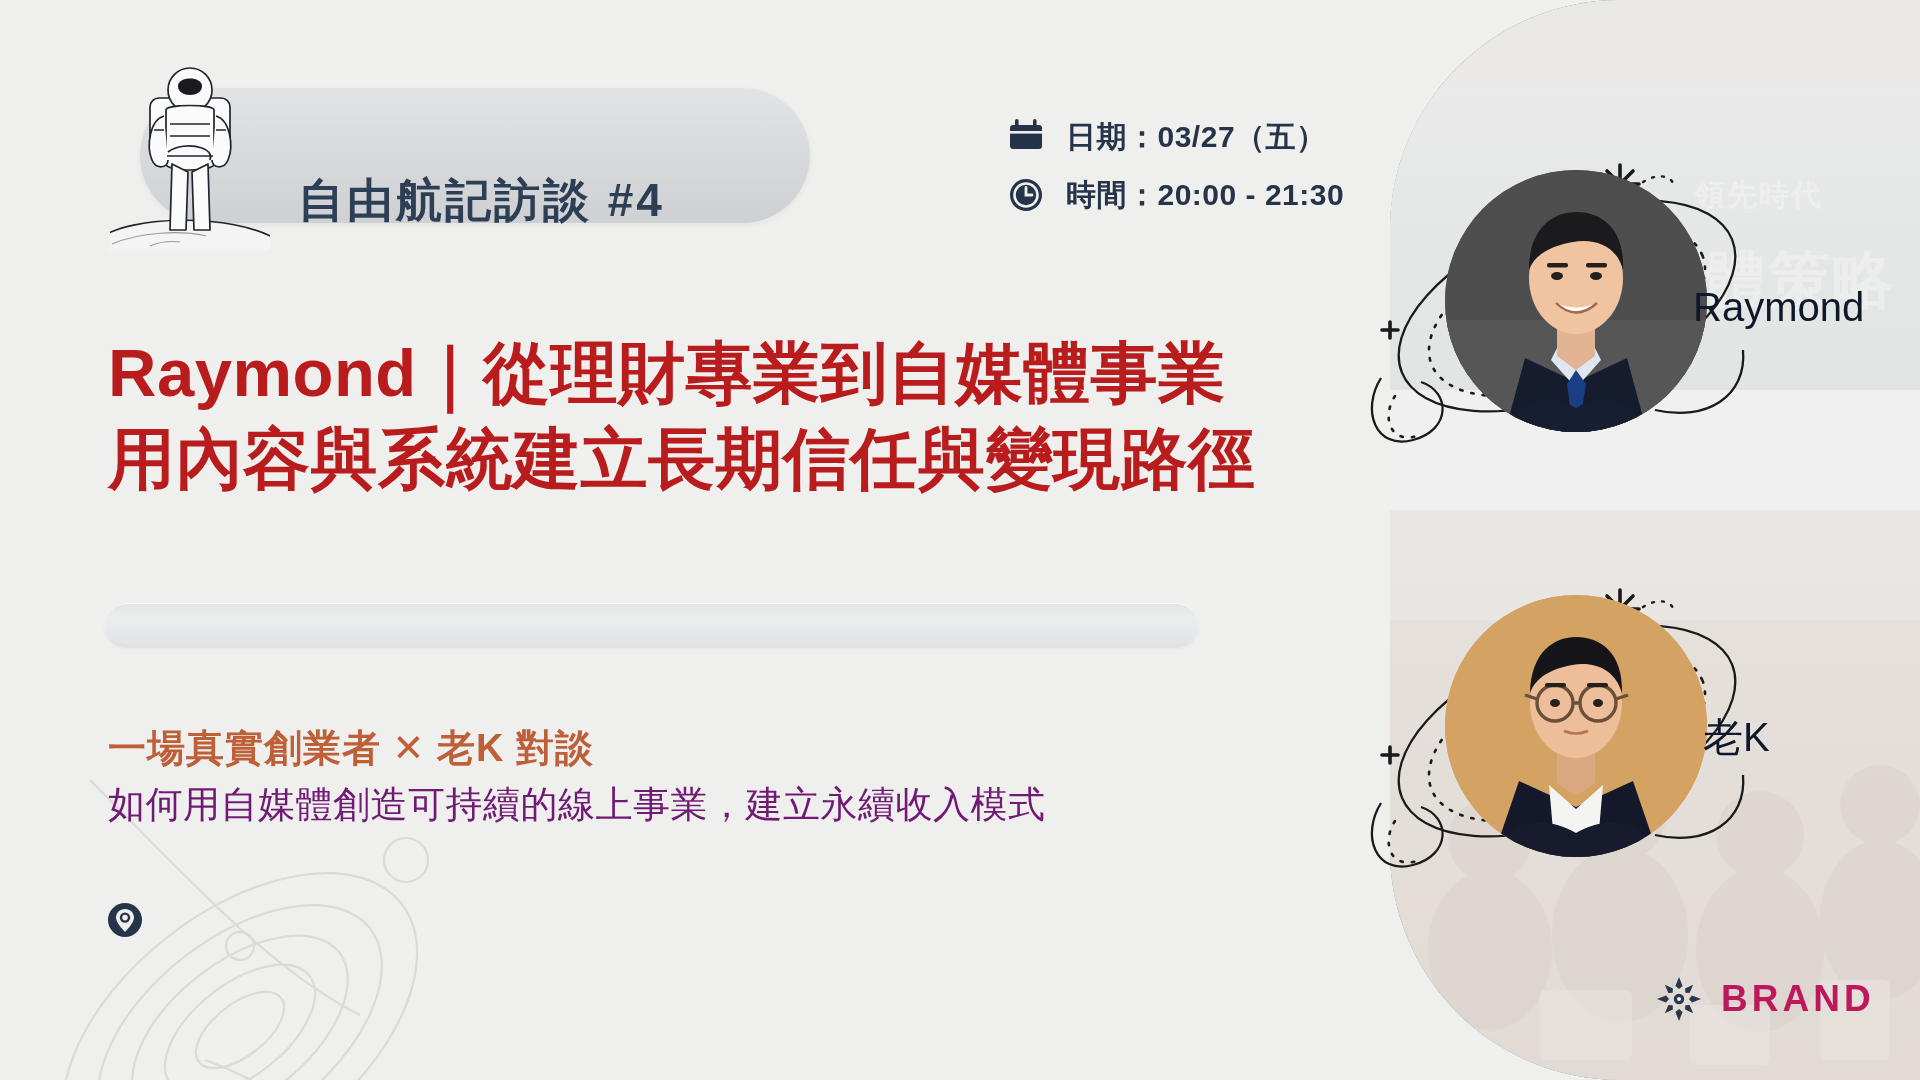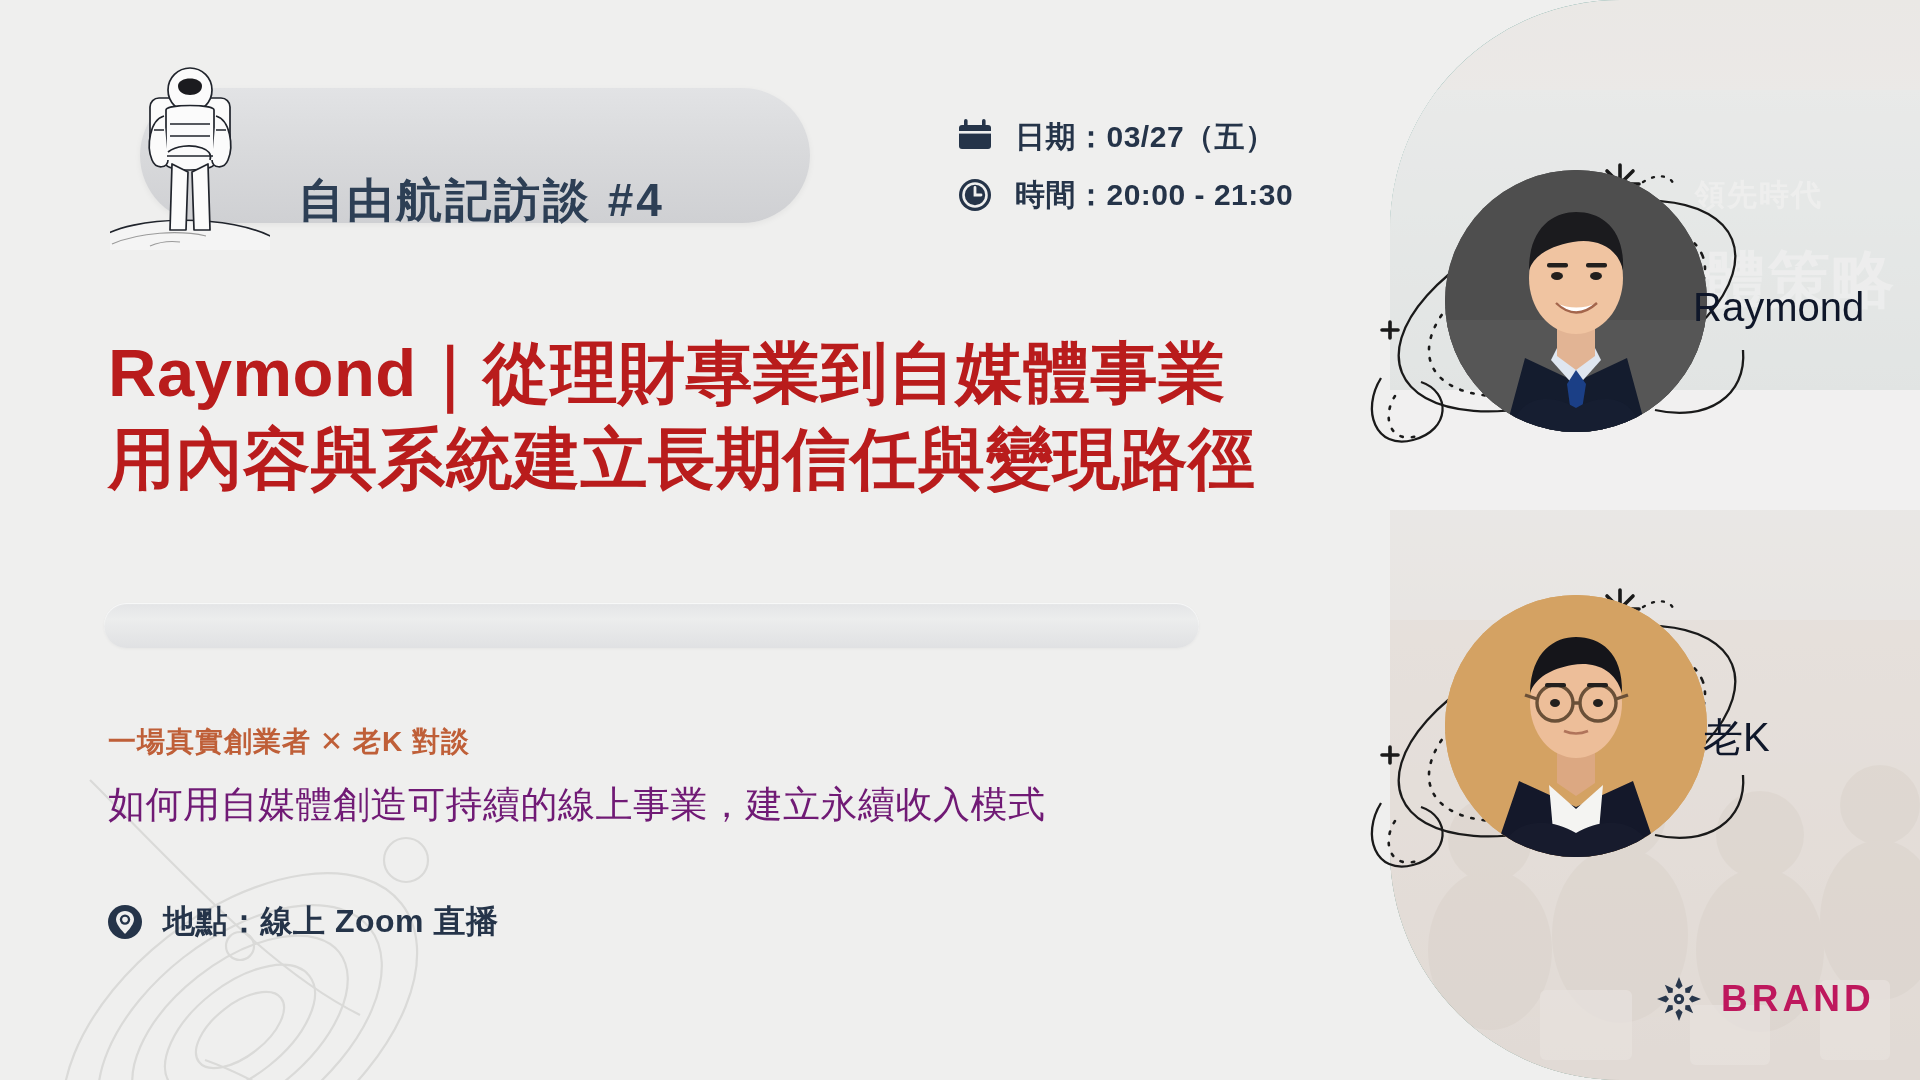--- a/index.html
+++ b/index.html
@@ -70,21 +70,21 @@
     box-shadow:0 2px 6px rgba(0,0,0,.05);
   }
   .badge-label {
     position:absolute; left:298px; top:124px;
     font-size:46px; font-weight:700; color:#2d3f55;
     letter-spacing:3px; white-space:nowrap;margin-top:46px;
   }
   .astro { position:absolute; left:110px; top:60px; width:160px; height:190px; }
 
   
-  .meta { position:absolute; left:955px; top:108px;text-align:center; }
+  .meta { position:absolute; left:1006px; top:108px;text-align:center; }
   .meta-row { display:flex; align-items:center; height:58px; }
   .meta-ico { width:40px; height:40px; margin-right:20px; flex:0 0 auto; }
   .meta-txt {
     font-size:30px; font-weight:700; color:#253449; white-space:nowrap;
     letter-spacing:.5px;
   }
 
   
   .headline {
     position:absolute; left:108px; top:330px; width:1270px;
@@ -98,21 +98,21 @@
   .divider {
     position:absolute; left:104px; top:603px; width:1095px; height:45px;
     border-radius:24px;
     background:linear-gradient(180deg,#e3e4e6 0%,#eceded 35%,#e0e1e3 100%);
     box-shadow:inset 0 1px 1px rgba(255,255,255,.8),0 1px 3px rgba(0,0,0,.04);
   }
 
   
   .sub1 {
     position:absolute; left:108px; top:723px;
-    font-size:28px; font-weight:700; color:#bf5f38;
+    font-size:38px; font-weight:700; color:#bf5f38;
     letter-spacing:1px; white-space:nowrap;
   }
   .sub2 {
     position:absolute; left:108px; top:780px;
     font-size:37px; font-weight:400; color:#701a75;
     letter-spacing:.5px; white-space:nowrap;
   }
 
   
   .place { position:absolute; left:105px; top:900px; display:flex; align-items:center; }
@@ -344,21 +344,20 @@
   <div class="sub1">一場真實創業者 ✕ 老K 對談</div>
   <div class="sub2">如何用自媒體創造可持續的線上事業，建立永續收入模式</div>
 
   <div class="place">
     <svg class="place-ico" viewBox="0 0 40 40">
       <circle cx="20" cy="20" r="17" fill="#253449"></circle>
       <path d="M20 9 C 14.8 9 11 12.9 11 17.6 C 11 23.4 20 32 20 32 C 20 32 29 23.4 29 17.6 C 29 12.9 25.2 9 20 9 Z" fill="#efefee"></path>
       <circle cx="20" cy="17.6" r="5.2" fill="#253449"></circle>
       <circle cx="20" cy="17.6" r="2.8" fill="#efefee"></circle>
     </svg>
-    <div class="place-txt">地點：線上 Zoom 直播</div>
   </div>
 
   <div class="brand">
     <svg class="brand-mark" viewBox="0 0 48 48">
       <g fill="#28374c">
         <g>
           <path d="M24 2 L27.6 11 L24 14 L20.4 11 Z"></path>
           <path d="M24 46 L20.4 37 L24 34 L27.6 37 Z"></path>
           <path d="M2 24 L11 20.4 L14 24 L11 27.6 Z"></path>
           <path d="M46 24 L37 27.6 L34 24 L37 20.4 Z"></path>

